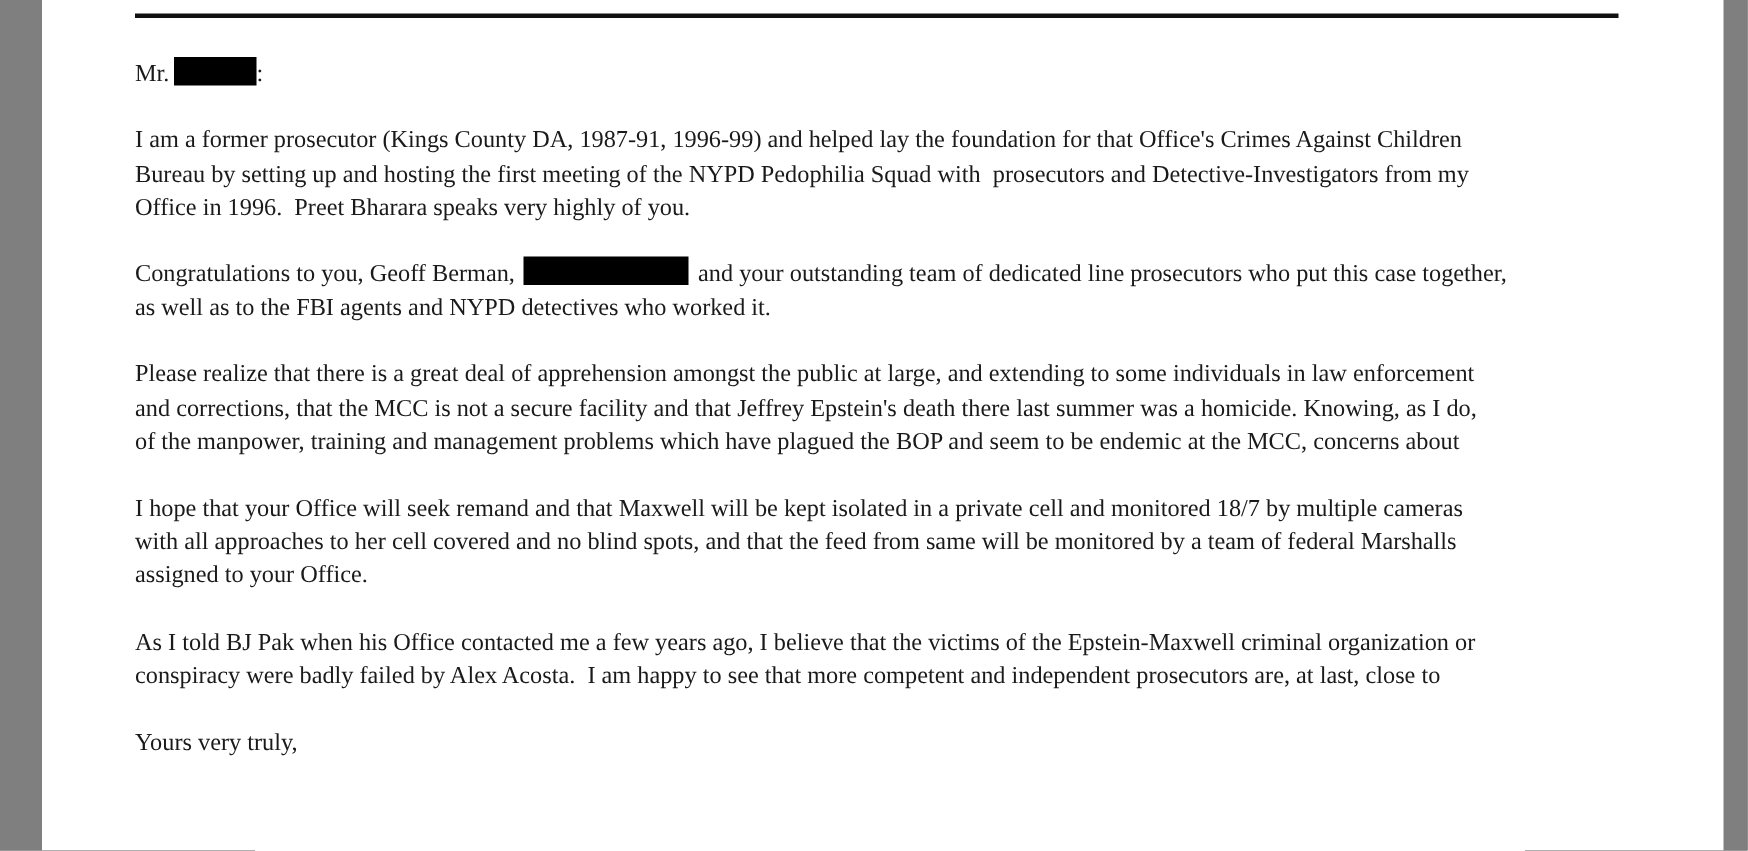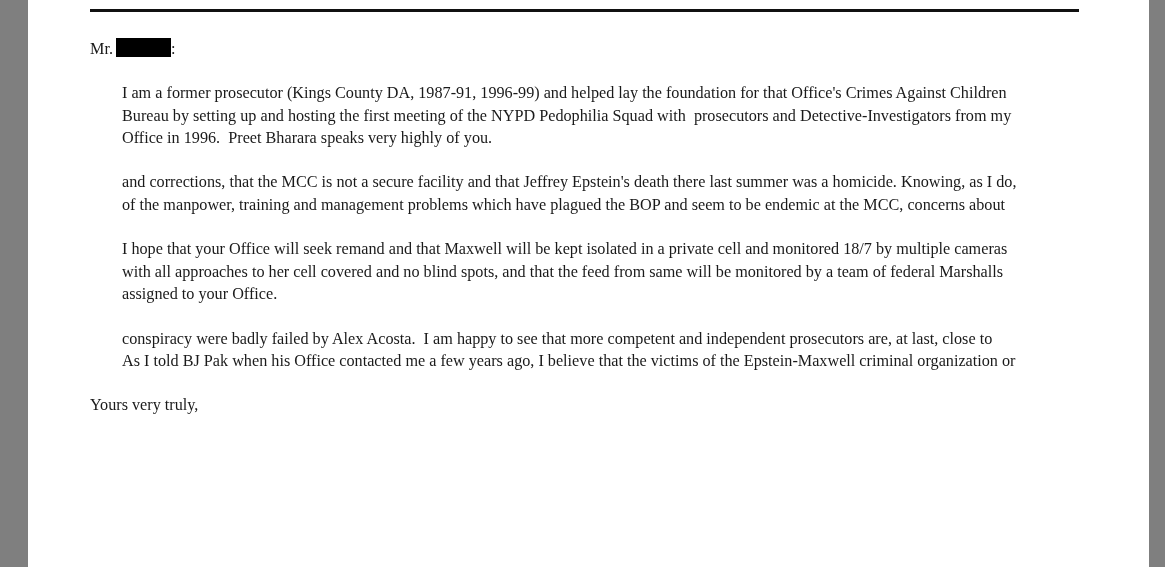--- a/index.html
+++ b/index.html
@@ -44,21 +44,20 @@
       line-height: 22.3px;
       color: #1a1a1a;
     }
     .content p {
       margin: 0 0 22.3px 0;
       white-space: nowrap;
     }
     .line {
       display: block;
       white-space: pre;
-      margin-left: 32px;
     }
     .redact {
       display: inline-block;
       background: #000000;
       vertical-align: -3px;
       height: 19px;
     }
     .redact-salutation { width: 55px; margin-left: 3px; }
     .redact-name { width: 110px; margin: 0 2px 0 2px; }
     .salutation { margin-bottom: 22px !important; }
@@ -73,34 +72,39 @@
     <div class="content">
 
       <p class="salutation"><span>Mr.</span><span class="redact redact-salutation"></span><span>:</span></p>
 
       <p>
         <span class="line">I am a former prosecutor (Kings County DA, 1987-91, 1996-99) and helped lay the foundation for that Office's Crimes Against Children</span>
         <span class="line">Bureau by setting up and hosting the first meeting of the NYPD Pedophilia Squad with  prosecutors and Detective-Investigators from my</span>
         <span class="line">Office in 1996.  Preet Bharara speaks very highly of you.</span>
       </p>
 
+      <p>
+        <span class="line"><span>Congratulations to you, Geoff Berman, </span><span class="redact redact-name"></span><span> and your outstanding team of dedicated line prosecutors who put this case together,</span></span>
+        <span class="line">as well as to the FBI agents and NYPD detectives who worked it.</span>
+      </p>
 
       <p>
+        <span class="line">Please realize that there is a great deal of apprehension amongst the public at large, and extending to some individuals in law enforcement</span>
         <span class="line">and corrections, that the MCC is not a secure facility and that Jeffrey Epstein's death there last summer was a homicide. Knowing, as I do,</span>
         <span class="line">of the manpower, training and management problems which have plagued the BOP and seem to be endemic at the MCC, concerns about</span>
       </p>
 
       <p>
         <span class="line">I hope that your Office will seek remand and that Maxwell will be kept isolated in a private cell and monitored 18/7 by multiple cameras</span>
         <span class="line">with all approaches to her cell covered and no blind spots, and that the feed from same will be monitored by a team of federal Marshalls</span>
         <span class="line">assigned to your Office.</span>
       </p>
 
       <p>
+        <span class="line">As I told BJ Pak when his Office contacted me a few years ago, I believe that the victims of the Epstein-Maxwell criminal organization or</span>
         <span class="line">conspiracy were badly failed by Alex Acosta.  I am happy to see that more competent and independent prosecutors are, at last, close to</span>
-        <span class="line">As I told BJ Pak when his Office contacted me a few years ago, I believe that the victims of the Epstein-Maxwell criminal organization or</span>
       </p>
 
       <p>Yours very truly,</p>
 
     </div>
   </div>
 </div>
 
 </body></html>

